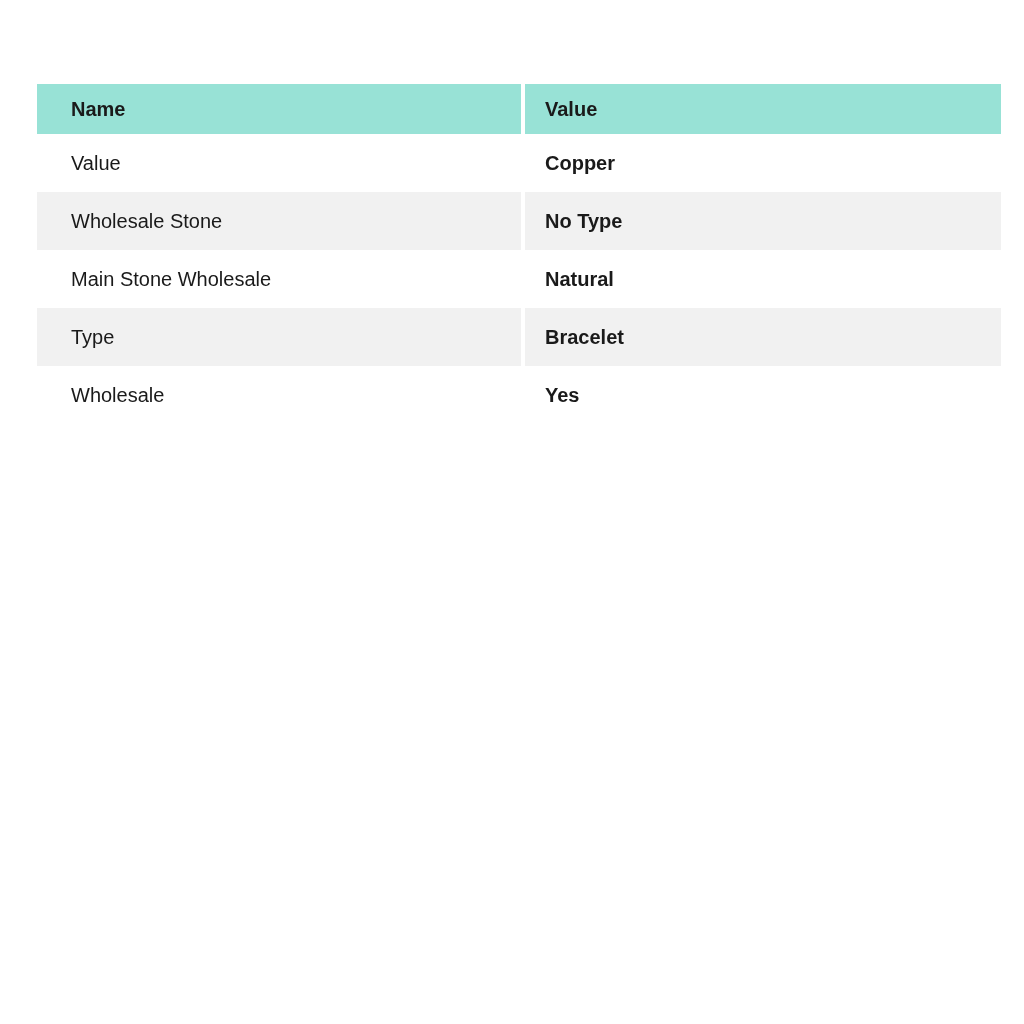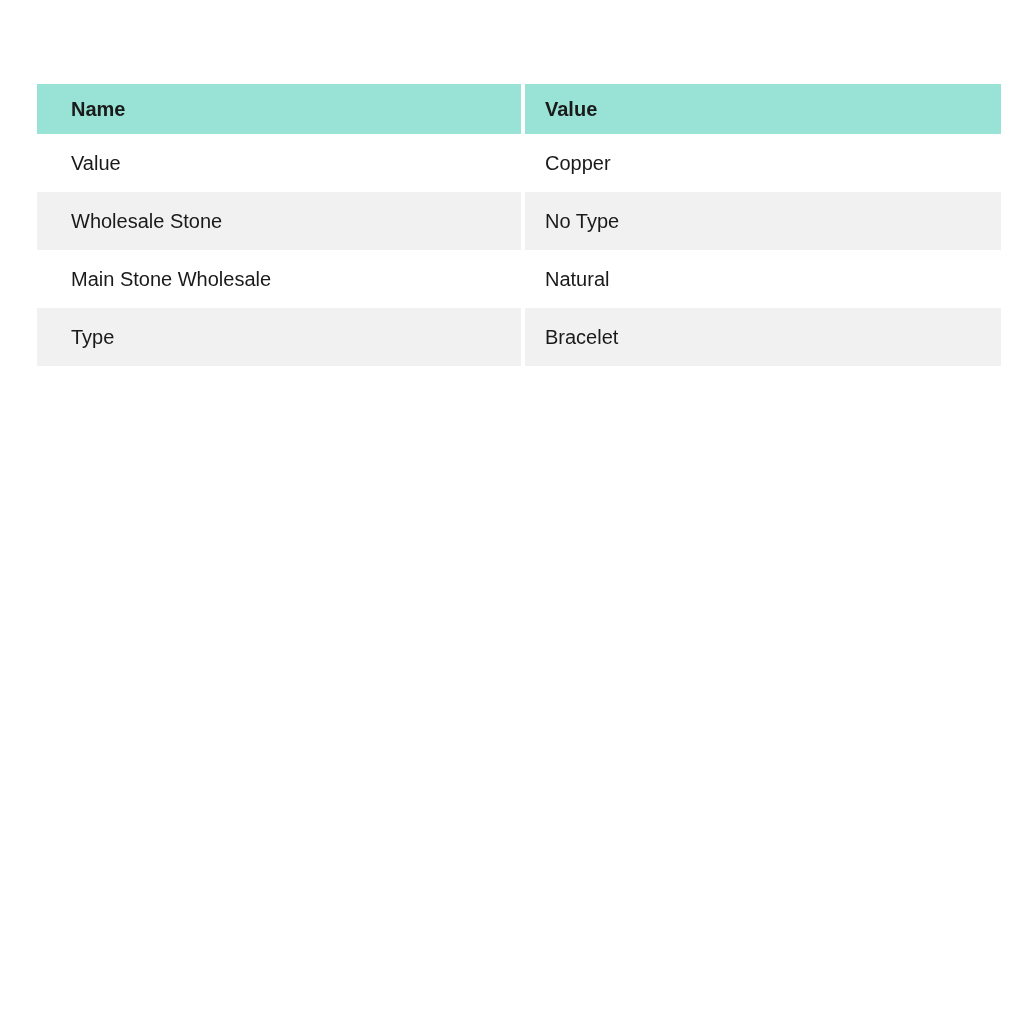--- a/index.html
+++ b/index.html
@@ -25,21 +25,21 @@
   }
   .tr.head { height: 50px; }
   .td {
     display: flex;
     align-items: center;
     font-size: 20px;
     overflow: hidden;
     white-space: nowrap;
   }
   .td.c1 { width: 484px; padding-left: 34px; }
-  .td.c2 { flex: 1; padding-left: 20px; }
+  .td.c2 { flex: 1; padding-left: 20px; font-weight: bold; }
   .head .td {
     background: var(--header-bg, #98e2d6);
     font-weight: 700;
   }
   
   .tr.row:nth-child(odd) .td  { background: var(--stripe-bg, #f1f1f1); }
   .tr.row:nth-child(even) .td { background: var(--row-bg, #ffffff); }
 </style>
 </head>
 <body>
@@ -59,13 +59,17 @@
     <div class="td c2">No Type</div>
   </div>
   <div class="tr row">
     <div class="td c1">Main Stone Wholesale</div>
     <div class="td c2">Natural</div>
   </div>
   <div class="tr row">
     <div class="td c1">Type</div>
     <div class="td c2">Bracelet</div>
   </div>
+  <div class="tr row">
+    <div class="td c1">Wholesale</div>
+    <div class="td c2">Yes</div>
+  </div>
 </div>
 
 </body></html>

